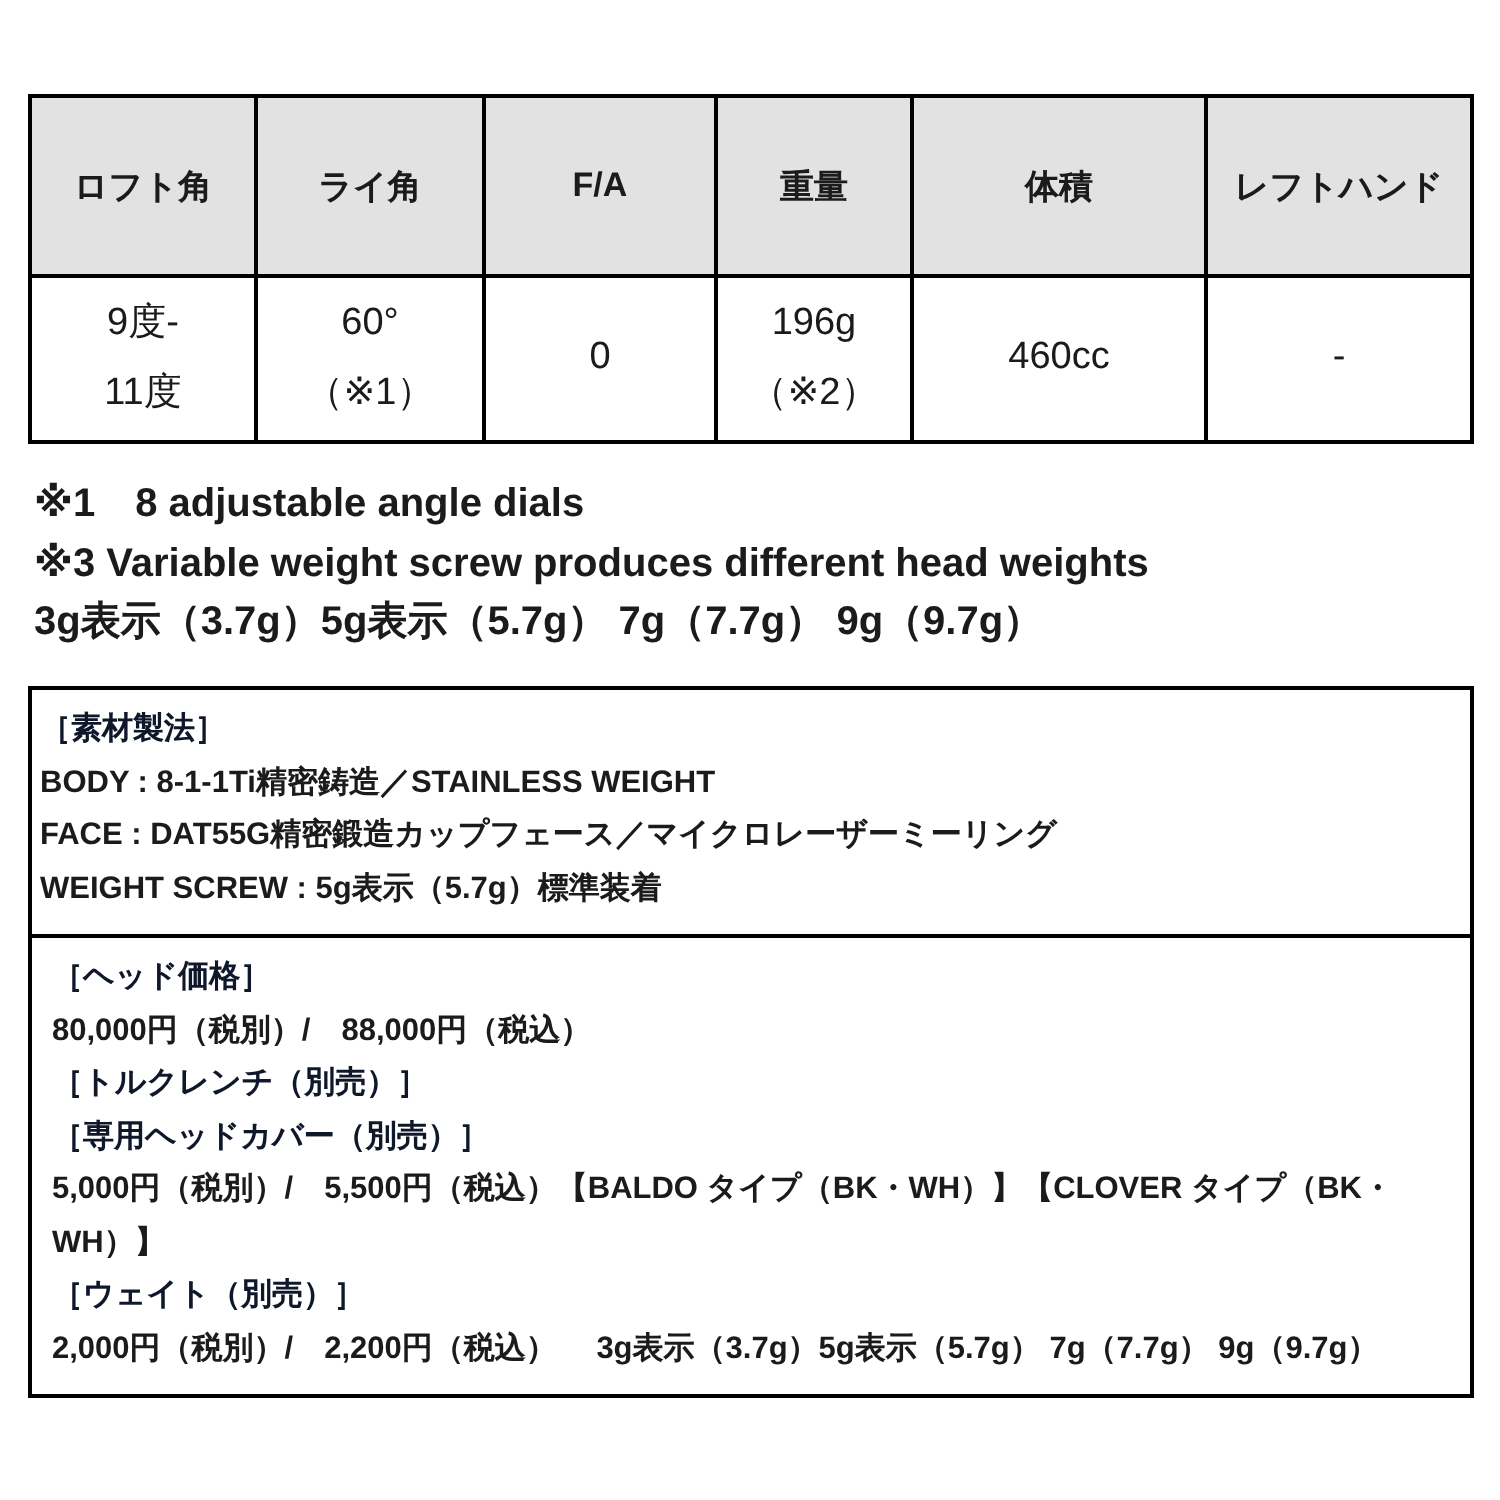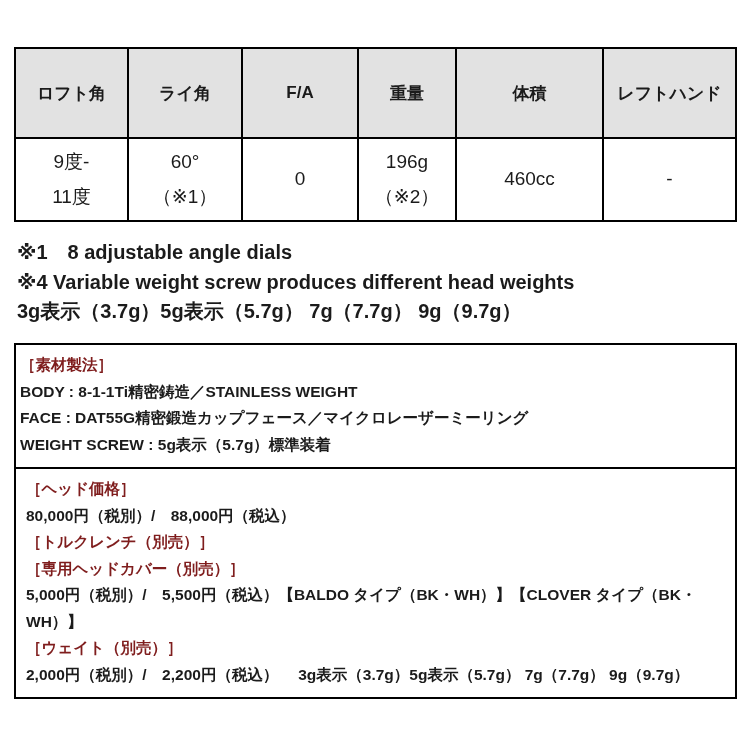--- a/index.html
+++ b/index.html
@@ -79,21 +79,21 @@
     border-top: 2px solid #000000;
     padding-left: 10px;
   }
   .box-line {
     font-size: 15.5px;
     font-weight: bold;
     line-height: 26.5px;
     white-space: pre-wrap;
   }
   .green-heading {
-    color: #7f1d1d;
+    color: #0f172a;
   }
 </style>
 </head>
 <body>
 
 <div class="page">
 
   <table class="spec-table">
     <colgroup>
       <col style="width:113px">
@@ -121,21 +121,21 @@
         <td>196g
 （※2）</td>
         <td>460cc</td>
         <td>-</td>
       </tr>
     </tbody>
   </table>
 
   <div class="notes">
     <div class="note-line">※1　8 adjustable angle dials</div>
-    <div class="note-line">※4 Variable weight screw produces different head weights</div>
+    <div class="note-line">※3 Variable weight screw produces different head weights</div>
     <div class="note-line">3g表示（3.7g）5g表示（5.7g） 7g（7.7g） 9g（9.7g）</div>
   </div>
 
   <div class="info-box">
 
     <div class="box-section">
       <div class="box-line green-heading">［素材製法］</div>
       <div class="box-line">BODY : 8-1-1Ti精密鋳造／STAINLESS WEIGHT</div>
       <div class="box-line">FACE : DAT55G精密鍛造カップフェース／マイクロレーザーミーリング</div>
       <div class="box-line">WEIGHT SCREW : 5g表示（5.7g）標準装着</div>

